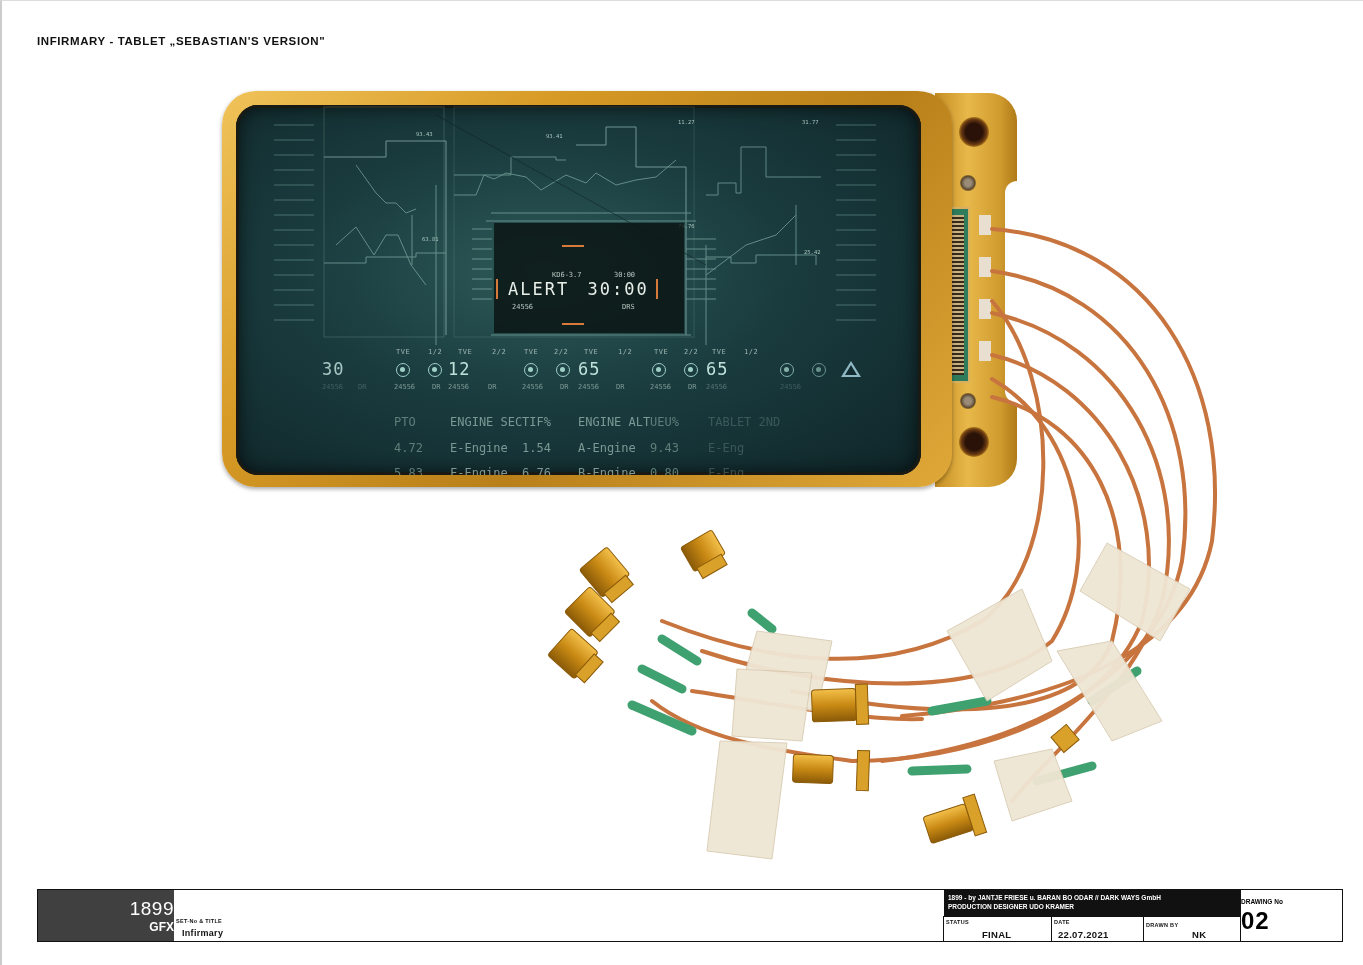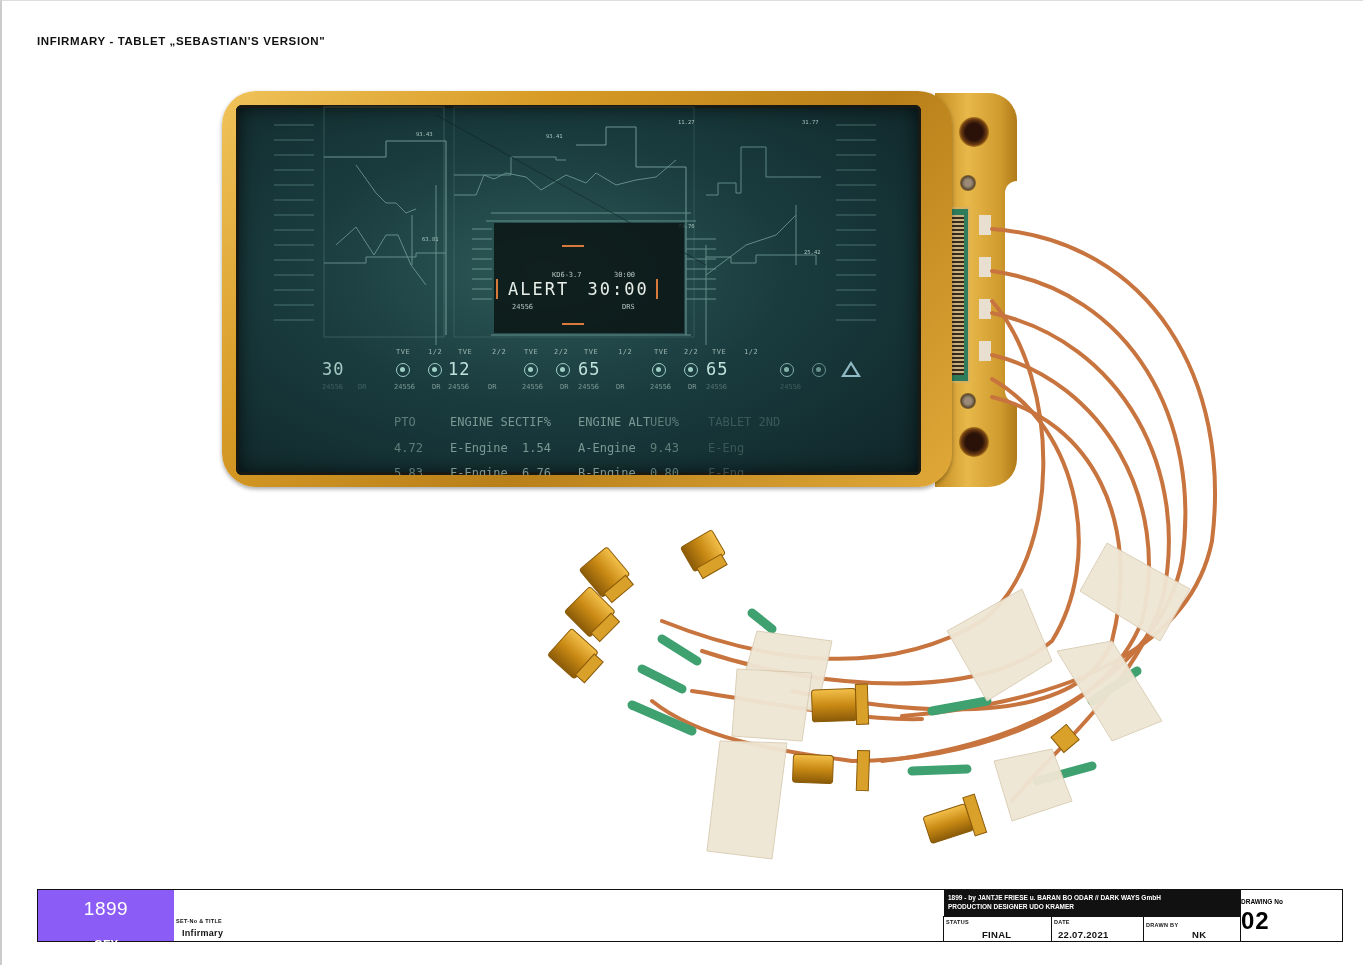--- a/index.html
+++ b/index.html
@@ -4,21 +4,21 @@
 <style>
 *{box-sizing:border-box;margin:0;padding:0}
 html,body{width:1363px;height:965px;background:#fff;overflow:hidden;font-family:"Liberation Sans",sans-serif}
 .page{position:relative;width:1363px;height:965px;background:#fff;border-left:2px solid #ccc;border-top:1px solid #ddd}
 .doc-title{position:absolute;left:35px;top:34px;font-size:11.5px;font-weight:bold;letter-spacing:.6px;color:#111}
 
 
 .tablet{position:absolute;left:220px;top:88px;width:795px;height:398px}
 .bezel{position:absolute;left:0;top:2px;width:730px;height:396px;border-radius:34px;
  background:linear-gradient(135deg,#f0c35a 0%,#d79a25 30%,#b9801a 60%,#e0a838 100%);box-shadow:0 2px 4px rgba(0,0,0,.35)}
-.screen{position:absolute;left:14px;top:14px;width:685px;height:370px;border-radius:6px;overflow:hidden;
+.screen{position:absolute;left:14px;top:14px;width:685px;height:370px;border-radius:22px;overflow:hidden;
  background:radial-gradient(ellipse at 45% 45%,#2e5a58 0%,#1a3c3f 45%,#0f2528 100%);
  box-shadow:inset 0 0 0 3px #1a1a14,inset 0 0 20px rgba(0,0,0,.8)}
 .screen svg{position:absolute;left:0;top:0}
 .alert-box{position:absolute;left:258px;top:118px;width:190px;height:110px;background:rgba(10,20,18,.82)}
 .alert-text{position:absolute;left:272px;top:174px;font-family:"DejaVu Sans Mono",monospace;font-size:17px;color:#e8eee8;letter-spacing:2px}
 .alert-sub{position:absolute;font-family:"DejaVu Sans Mono",monospace;font-size:7px;color:#b5c7c0}
 .bracket{position:absolute;width:2px;height:20px;background:#d87a3a}
 .tick{position:absolute;height:2px;width:22px;background:#d87a3a}
 .hdr{position:absolute;top:243px;font-family:"DejaVu Sans Mono",monospace;font-size:7px;color:#9db5b0;letter-spacing:.5px}
 .big{position:absolute;top:254px;font-family:"DejaVu Sans Mono",monospace;font-size:17px;color:#bfe1da;letter-spacing:1px}
@@ -39,23 +39,23 @@
 .ffc{position:absolute;left:718px;top:118px;width:30px;height:176px;background:#2f7c5c;border:2px solid #d8b060}
 .ffc:before{content:"";position:absolute;left:4px;top:6px;width:18px;height:160px;
  background:repeating-linear-gradient(0deg,#3a2a1a 0 2px,#c9b080 2px 4px)}
 .pad{position:absolute;left:757px;width:12px;height:20px;background:#e8dfd0}
 
 
 .cables{position:absolute;left:0;top:0;width:1363px;height:880px;pointer-events:none}
 
 
 .tb{position:absolute;left:35px;top:888px;width:1306px;height:53px;border:1.5px solid #111;background:#fff}
-.tb-left{position:absolute;left:0;top:0;width:136px;height:100%;background:#8b5cf6;color:#fff;text-align:center}
+.tb-left{position:absolute;left:0;top:0;width:136px;height:100%;background:#404040;color:#fff;text-align:right}
 .tb-left .n{font-size:19px;margin-top:8px;letter-spacing:.5px}
-.tb-left .g{font-size:12px;font-weight:bold;margin-top:18px}
+.tb-left .g{font-size:12px;font-weight:bold;margin-top:0}
 .cell{position:absolute;border-color:#111;border-style:solid;border-width:0}
 .lbl{position:absolute;left:2px;top:2px;font-size:5.5px;font-weight:bold;color:#111;letter-spacing:.3px}
 .val{position:absolute;font-size:9.5px;font-weight:bold;color:#111;letter-spacing:.3px}
 .credits{position:absolute;left:906px;top:0;width:296px;height:26px;background:#111;color:#fff;font-size:6.5px;font-weight:bold;padding:3px 4px;line-height:9px}
 .dwg{position:absolute;left:1202px;top:0;width:103px;height:100%;border-left:1.5px solid #111;}
 .dwg .l{font-size:6.5px;font-weight:bold;margin-top:8px}
 .dwg .v{font-size:24px;font-weight:bold;margin-top:2px;letter-spacing:1px}
 </style>
 </head>
 <body>

